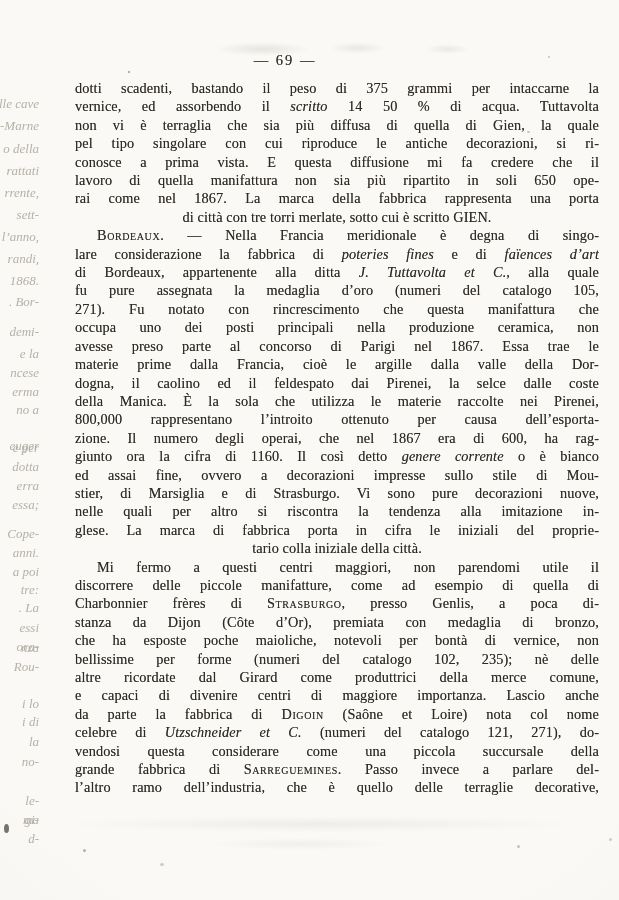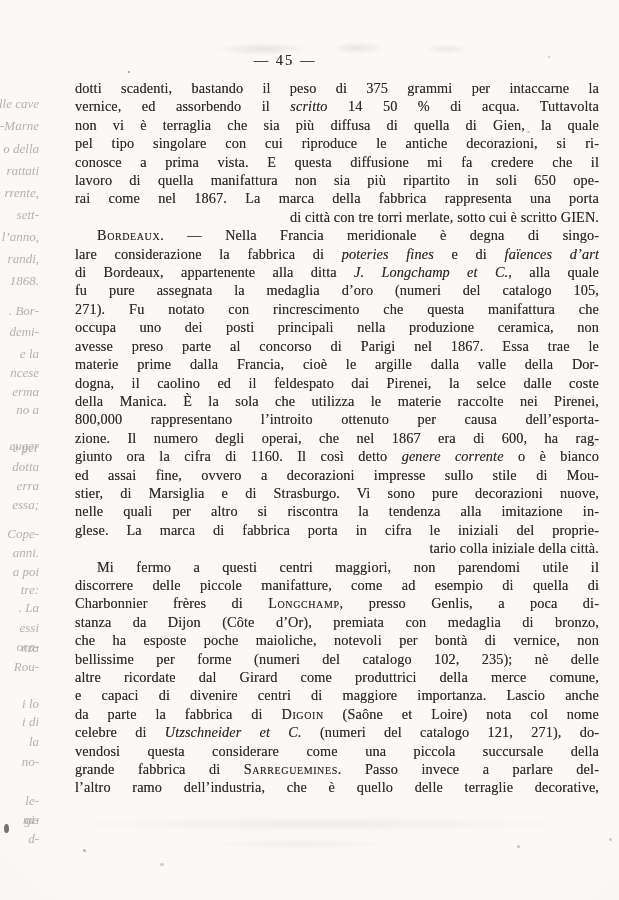--- a/index.html
+++ b/index.html
@@ -18,21 +18,21 @@
     text-align:center;font-size:14.5px;letter-spacing:2px;
     text-shadow:0 0 .5px rgba(46,42,36,.5);
   }
   .textblock{
     position:absolute;left:75px;top:79px;width:524px;
     font-size:14.3px;
     text-shadow:0 0 .5px rgba(46,42,36,.55);
     letter-spacing:.1px;
   }
   .line{
-    height:18.42px;line-height:18.42px;overflow:hidden;text-align:right;
+    height:18.42px;line-height:18.42px;overflow:hidden;text-align:center;
   }
   .line.j{text-align:justify;text-align-last:justify;-moz-text-align-last:justify;}
   .line.ind{text-indent:22px;}
   .it{font-style:italic;}
   .sc{font-variant:small-caps;letter-spacing:.6px;}
   .bleed{position:absolute;left:0;top:0;width:42px;height:100%;}
   .frag{
     position:absolute;right:3px;white-space:nowrap;
     font-size:13px;font-style:italic;color:#b6b1a8;
     filter:blur(.3px);
@@ -41,33 +41,33 @@
   .smudge{
     position:absolute;border-radius:50%;
     background:radial-gradient(closest-side, rgba(187,181,170,.6), rgba(187,181,170,0));
   }
 </style>
 </head>
 <body>
 
 <div class="page">
 
-  <div class="folio">— 45 —</div>
+  <div class="folio">— 69 —</div>
 
   <div class="bleed">
       <div class="frag" style="top: 96px;">lle cave</div>
       <div class="frag" style="top: 118px;">-Marne</div>
       <div class="frag" style="top: 141px;">o della</div>
       <div class="frag" style="top: 163px;">rattati</div>
       <div class="frag" style="top: 185px;">rrente,</div>
       <div class="frag" style="top: 207px;">sett-</div>
       <div class="frag" style="top: 229px;">l’anno,</div>
       <div class="frag" style="top: 251px;">randi,</div>
       <div class="frag" style="top: 273px;">1868.</div>
-      <div class="frag" style="top: 303px;">. Bor-</div>
+      <div class="frag" style="top: 294px;">. Bor-</div>
       <div class="frag" style="top: 324px;">demi-</div>
       <div class="frag" style="top: 346px;">e la</div>
       <div class="frag" style="top: 365px;">ncese</div>
       <div class="frag" style="top: 384px;">erma</div>
       <div class="frag" style="top: 402px;">no a</div>
       <div class="frag" style="top: 438px;">euger</div>
       <div class="frag" style="top: 440px;">e per</div>
       <div class="frag" style="top: 459px;">dotta</div>
       <div class="frag" style="top: 478px;">erra</div>
       <div class="frag" style="top: 497px;">essa;</div>
@@ -94,39 +94,39 @@
       <div class="line j"><span>dotti scadenti, bastando il peso di 375 grammi per intaccarne la</span></div>
       <div class="line j"><span>vernice, ed assorbendo il </span><span class="it">scritto</span><span> 14 50 % di acqua. Tuttavolta</span></div>
       <div class="line j"><span>non vi è terraglia che sia più diffusa di quella di Gien, la quale</span></div>
       <div class="line j"><span>pel tipo singolare con cui riproduce le antiche decorazioni, si ri-</span></div>
       <div class="line j"><span>conosce a prima vista. E questa diffusione mi fa credere che il</span></div>
       <div class="line j"><span>lavoro di quella manifattura non sia più ripartito in soli 650 ope-</span></div>
       <div class="line j"><span>rai come nel 1867. La marca della fabbrica rappresenta una porta</span></div>
       <div class="line"><span>di città con tre torri merlate, sotto cui è scritto GIEN.</span></div>
       <div class="line j ind"><span class="sc">Bordeaux</span><span>. — Nella Francia meridionale è degna di singo-</span></div>
       <div class="line j"><span>lare considerazione la fabbrica di </span><span class="it">poteries fines</span><span> e di </span><span class="it">faïences d’art</span></div>
-      <div class="line j"><span>di Bordeaux, appartenente alla ditta </span><span class="it">J. Longchamp et C.</span><span>, alla quale</span></div>
+      <div class="line j"><span>di Bordeaux, appartenente alla ditta </span><span class="it">J. Tuttavolta et C.</span><span>, alla quale</span></div>
       <div class="line j"><span>fu pure assegnata la medaglia d’oro (numeri del catalogo 105,</span></div>
       <div class="line j"><span>271). Fu notato con rincrescimento che questa manifattura che</span></div>
       <div class="line j"><span>occupa uno dei posti principali nella produzione ceramica, non</span></div>
       <div class="line j"><span>avesse preso parte al concorso di Parigi nel 1867. Essa trae le</span></div>
       <div class="line j"><span>materie prime dalla Francia, cioè le argille dalla valle della Dor-</span></div>
       <div class="line j"><span>dogna, il caolino ed il feldespato dai Pirenei, la selce dalle coste</span></div>
       <div class="line j"><span>della Manica. È la sola che utilizza le materie raccolte nei Pirenei,</span></div>
       <div class="line j"><span>800,000 rappresentano l’introito ottenuto per causa dell’esporta-</span></div>
       <div class="line j"><span>zione. Il numero degli operai, che nel 1867 era di 600, ha rag-</span></div>
       <div class="line j"><span>giunto ora la cifra di 1160. Il così detto </span><span class="it">genere corrente</span><span> o è bianco</span></div>
       <div class="line j"><span>ed assai fine, ovvero a decorazioni impresse sullo stile di Mou-</span></div>
       <div class="line j"><span>stier, di Marsiglia e di Strasburgo. Vi sono pure decorazioni nuove,</span></div>
       <div class="line j"><span>nelle quali per altro si riscontra la tendenza alla imitazione in-</span></div>
       <div class="line j"><span>glese. La marca di fabbrica porta in cifra le iniziali del proprie-</span></div>
       <div class="line"><span>tario colla iniziale della città.</span></div>
       <div class="line j ind"><span>Mi fermo a questi centri maggiori, non parendomi utile il</span></div>
       <div class="line j"><span>discorrere delle piccole manifatture, come ad esempio di quella di</span></div>
-      <div class="line j"><span>Charbonnier frères di </span><span class="sc">Longchamp</span><span>, presso Genlis, a poca di-</span></div>
+      <div class="line j"><span>Charbonnier frères di </span><span class="sc">Strasburgo</span><span>, presso Genlis, a poca di-</span></div>
       <div class="line j"><span>stanza da Dijon (Côte d’Or), premiata con medaglia di bronzo,</span></div>
       <div class="line j"><span>che ha esposte poche maioliche, notevoli per bontà di vernice, non</span></div>
       <div class="line j"><span>bellissime per forme (numeri del catalogo 102, 235); nè delle</span></div>
       <div class="line j"><span>altre ricordate dal Girard come produttrici della merce comune,</span></div>
       <div class="line j"><span>e capaci di divenire centri di maggiore importanza. Lascio anche</span></div>
       <div class="line j"><span>da parte la fabbrica di </span><span class="sc">Digoin</span><span> (Saône et Loire) nota col nome</span></div>
       <div class="line j"><span>celebre di </span><span class="it">Utzschneider et C.</span><span> (numeri del catalogo 121, 271), do-</span></div>
       <div class="line j"><span>vendosi questa considerare come una piccola succursale della</span></div>
       <div class="line j"><span>grande fabbrica di </span><span class="sc">Sarreguemines</span><span>. Passo invece a parlare del-</span></div>
       <div class="line j"><span>l’altro ramo dell’industria, che è quello delle terraglie decorative,</span></div>

